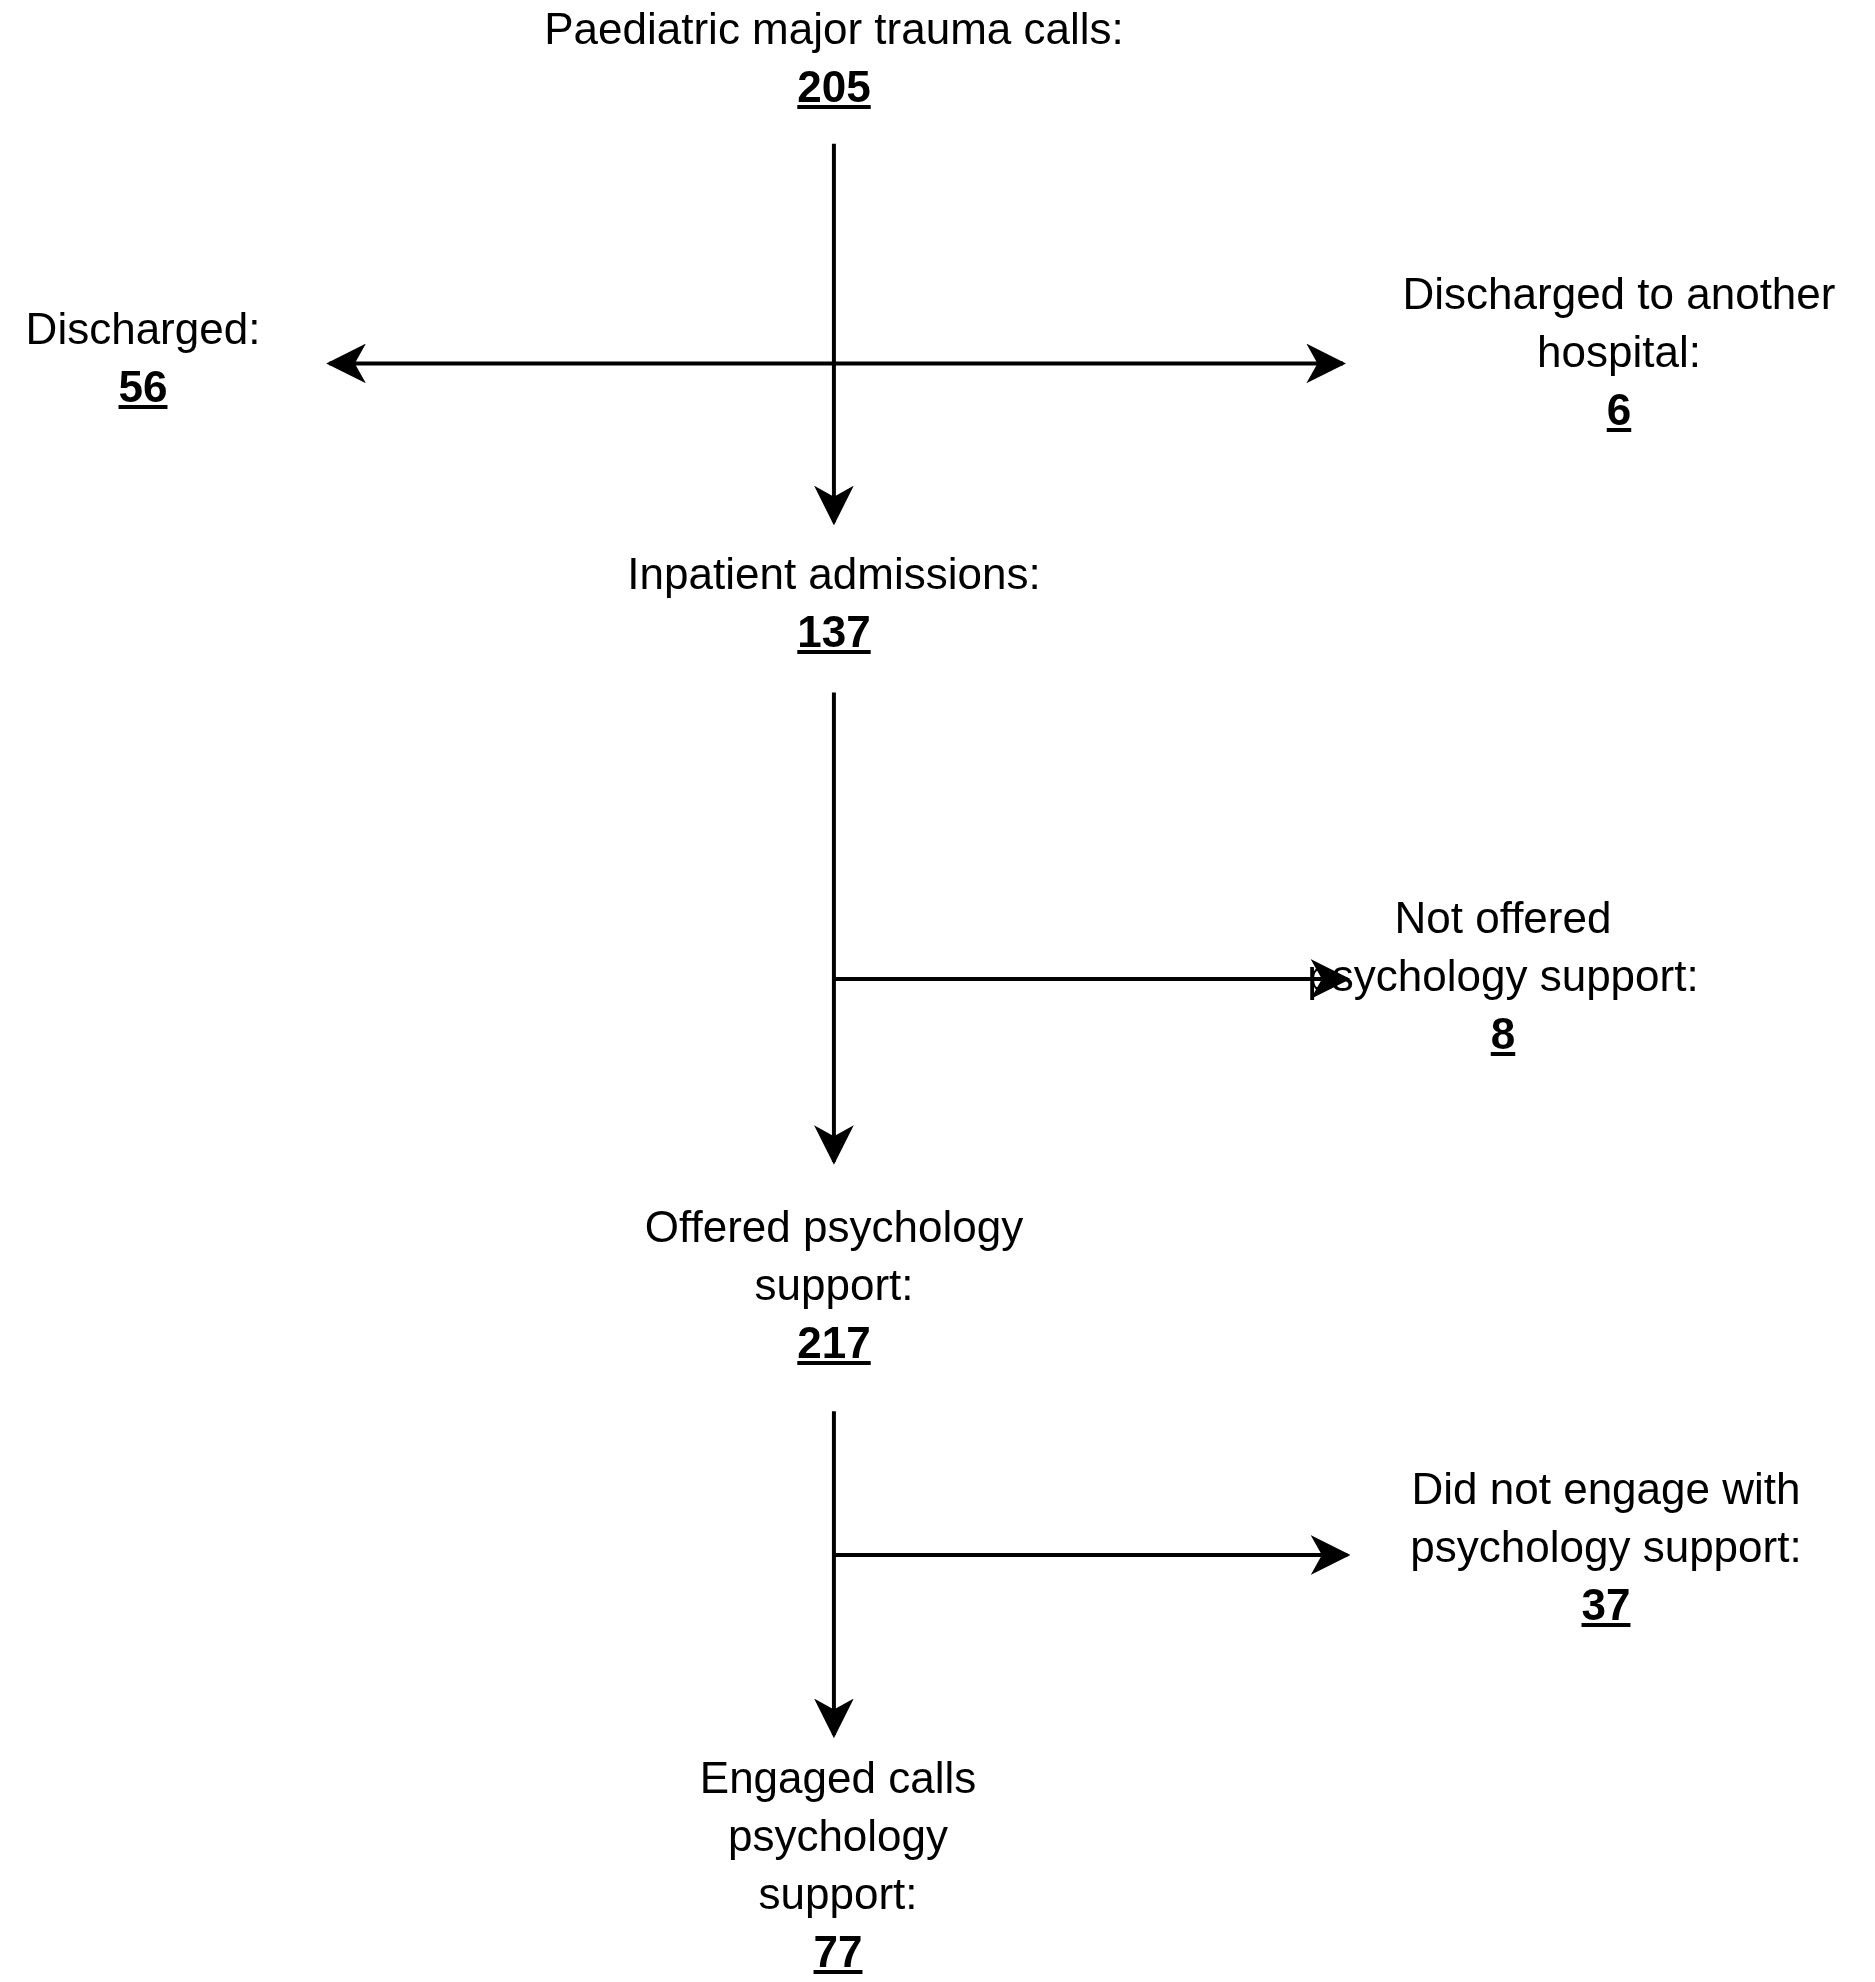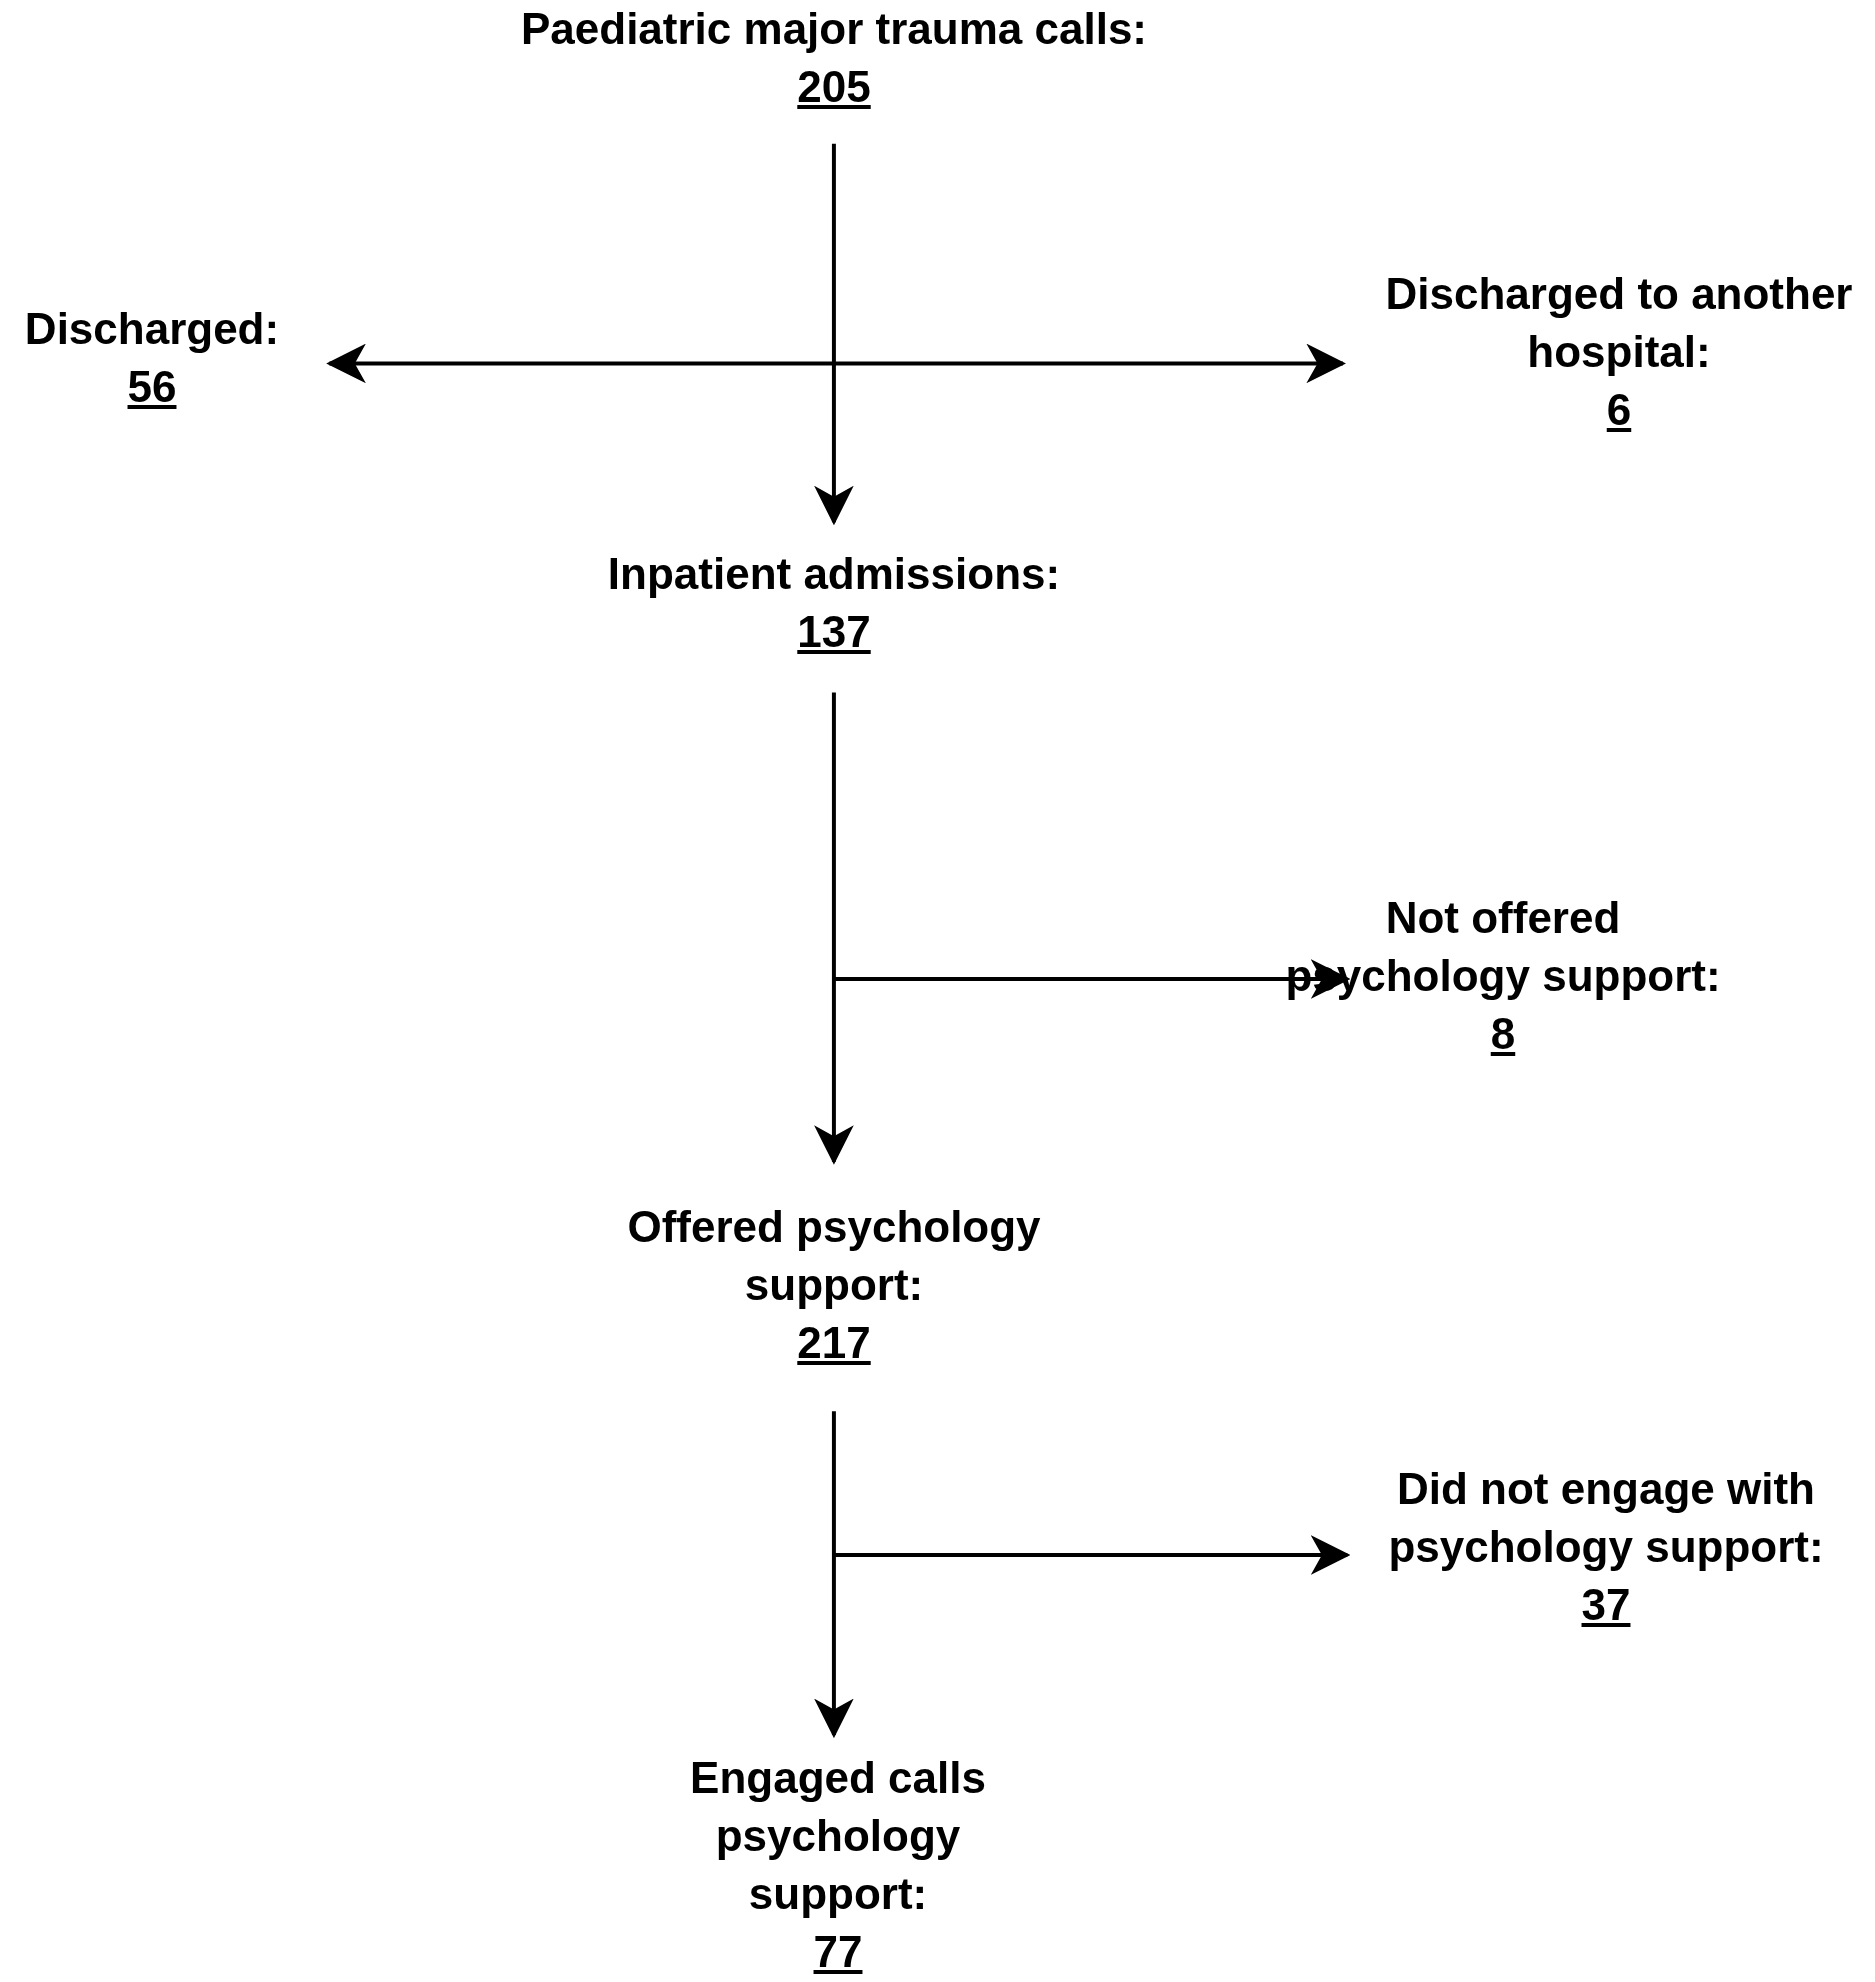--- a/index.html
+++ b/index.html
@@ -25,21 +25,21 @@
   }
   .node {
     position: absolute;
     transform: translateX(-50%);
     text-align: center;
     font-size: 44px;
     line-height: 58px;
     white-space: nowrap;
   }
   .node .nl {
-    font-weight: 700;
+    font-weight: 400;
   }
   .node .nv {
     font-weight: 700;
     text-decoration: underline;
   }
 </style>
 </head>
 <body>
 
 <div class="canvas">
@@ -59,21 +59,21 @@
       <line x1="945" y1="1600" x2="945" y2="1967" marker-end="url(#ah)"></line>
       <line x1="945" y1="1763" x2="1527" y2="1763" marker-end="url(#ah)"></line>
     </g>
   </svg>
 
   <div class="node" style="left:834px; top:0px;">
     <div class="nl">Paediatric major trauma calls:</div>
     <div class="nv">205</div>
   </div>
 
-  <div class="node" style="left:152px; top:300px;">
+  <div class="node" style="left:143px; top:300px;">
     <div class="nl">Discharged:</div>
     <div class="nv">56</div>
   </div>
 
   <div class="node" style="left:1619px; top:265px;">
     <div class="nl">Discharged to another</div>
     <div class="nl">hospital:</div>
     <div class="nv">6</div>
   </div>
 

